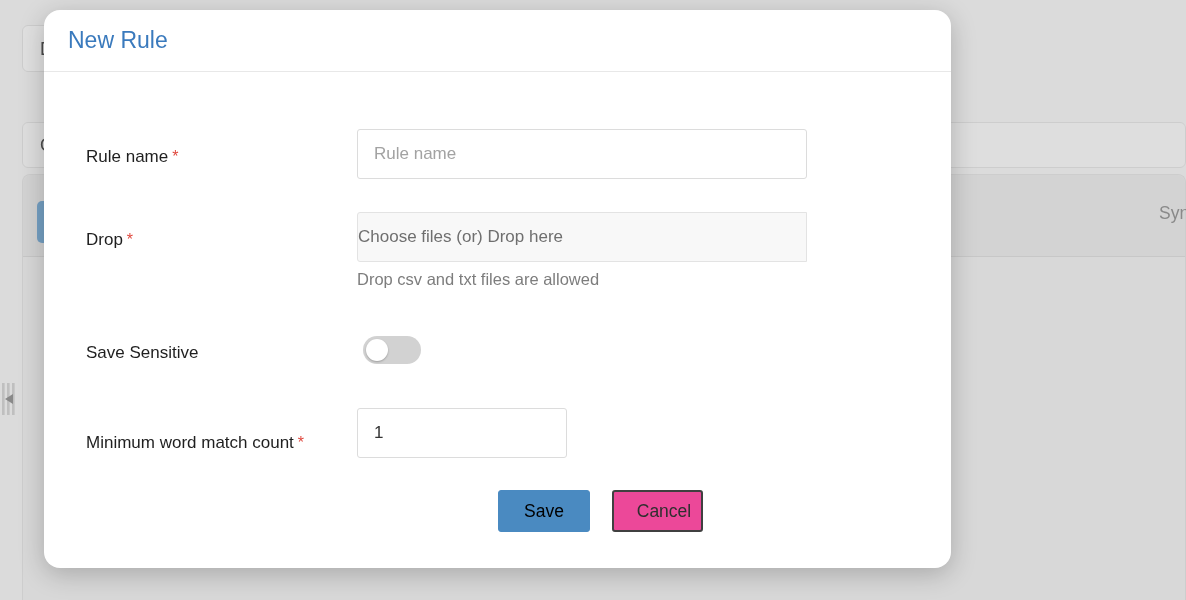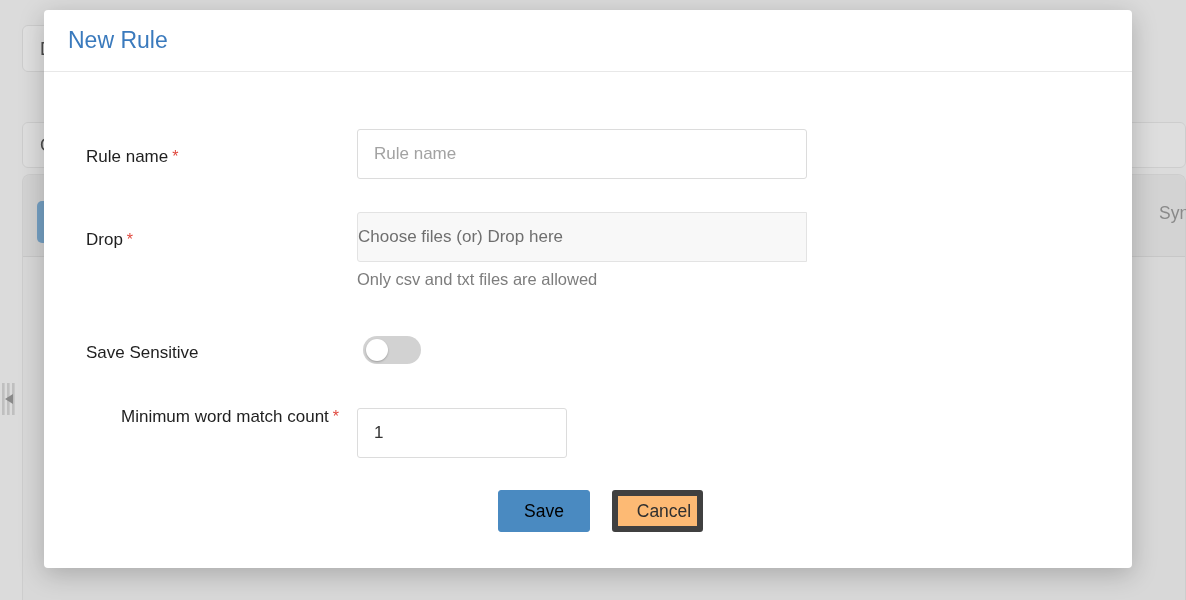--- a/index.html
+++ b/index.html
@@ -44,22 +44,22 @@
     position:absolute; left:1136px; top:28px; width:40px;
     font-size:17.5px; color:#8f8f8f; white-space:nowrap; overflow:hidden;
   }
 
   .bg-handle { position:absolute; left:2px; top:383px; width:14px; height:32px; }
 
   .bg-dim { position:absolute; inset:0; background:rgba(0,0,0,0.035); }
 
   
   .modal {
-    position:absolute; left:44px; top:10px; width:1088px; height:558px;
-    background:#ffffff; border-radius:4px;
+    position:absolute; left:44px; top:10px; width:907px; height:558px;
+    background:#ffffff; border-radius:16px;
     box-shadow:0 6px 26px rgba(0,0,0,0.22);
     z-index:10;
   }
   .modal-header {
     position:absolute; left:0; top:0; width:100%; height:62px;
     border-bottom:1px solid #e8e8e8;
   }
   .modal-title {
     position:absolute; left:24px; top:17px;
     font-size:23px; color:#3a7abd;
@@ -67,21 +67,21 @@
 
   .field-label {
     position:absolute; left:42px; height:24px; line-height:29px;
     font-size:17px; color:#1f1f1f; white-space:nowrap;
   }
   .req { color:#e0483e; margin-left:4px; font-size:16px; }
 
   .lbl-rule { top:132px; }
   .lbl-file { top:215px; }
   .lbl-case { top:328px; }
-  .lbl-min  { top:392px;margin-left:35px; }
+  .lbl-min  { top:418px; }
 
   .text-input {
     position:absolute; left:313px; height:50px;
     border:1px solid #dcdcdc; border-radius:3px;
     font-family:"Liberation Sans", sans-serif;
     font-size:17px; color:#333; padding:0 16px; background:#fff; outline:none;
   }
   .text-input::placeholder { color:#a2a2a2; opacity:1; }
   .input-rule { top:119px; width:450px; }
   .input-min  { top:398px; width:210px; }
@@ -118,21 +118,21 @@
     display:flex; align-items:center; justify-content:center;
     font-size:17.5px; border-radius:3px; cursor:pointer;
     font-family:"Liberation Sans", sans-serif;
   }
   .btn-save {
     left:454px; width:92px;
     background:#4a8ac1; border:1px solid #4a8ac1; color:#000000;
   }
   .btn-cancel {
     left:568px; width:91px;
-    background:#fdba74; border:6px solid #404040; color:#2f2f2f;padding-left:13px;
+    background:#ec4899; border:2px solid #404040; color:#2f2f2f;padding-left:13px;
   }
 </style>
 </head>
 <body>
 
 <div class="bg-layer">
 
   <div class="bg-box bg-box1">
     <span class="bg-partial-letter">D</span>
   </div>
@@ -170,21 +170,21 @@
     <span>Rule name</span><span class="req">*</span>
   </div>
   <input class="text-input input-rule" type="text" placeholder="Rule name" style="">
 
   <div class="field-label lbl-file">
     <span>Drop</span><span class="req">*</span>
   </div>
   <div class="dropzone">
     <span>Choose files (or) Drop here</span>
   </div>
-  <div class="file-helper">Only csv and txt files are allowed</div>
+  <div class="file-helper">Drop csv and txt files are allowed</div>
 
   <div class="field-label lbl-case">Save Sensitive</div>
   <div class="toggle">
     <div class="toggle-knob"></div>
   </div>
 
   <div class="field-label lbl-min">
     <span>Minimum word match count</span><span class="req">*</span>
   </div>
   <input class="text-input input-min" type="text" value="1" style="">

